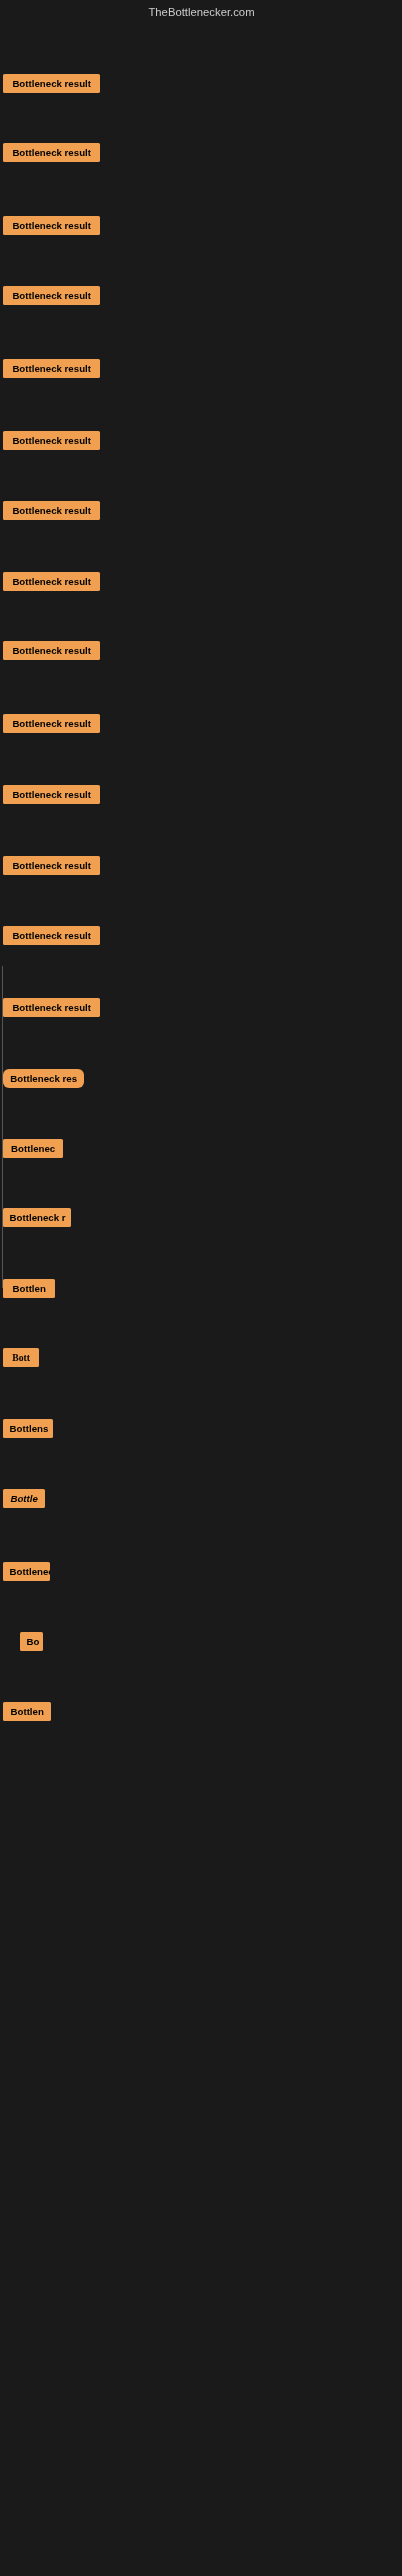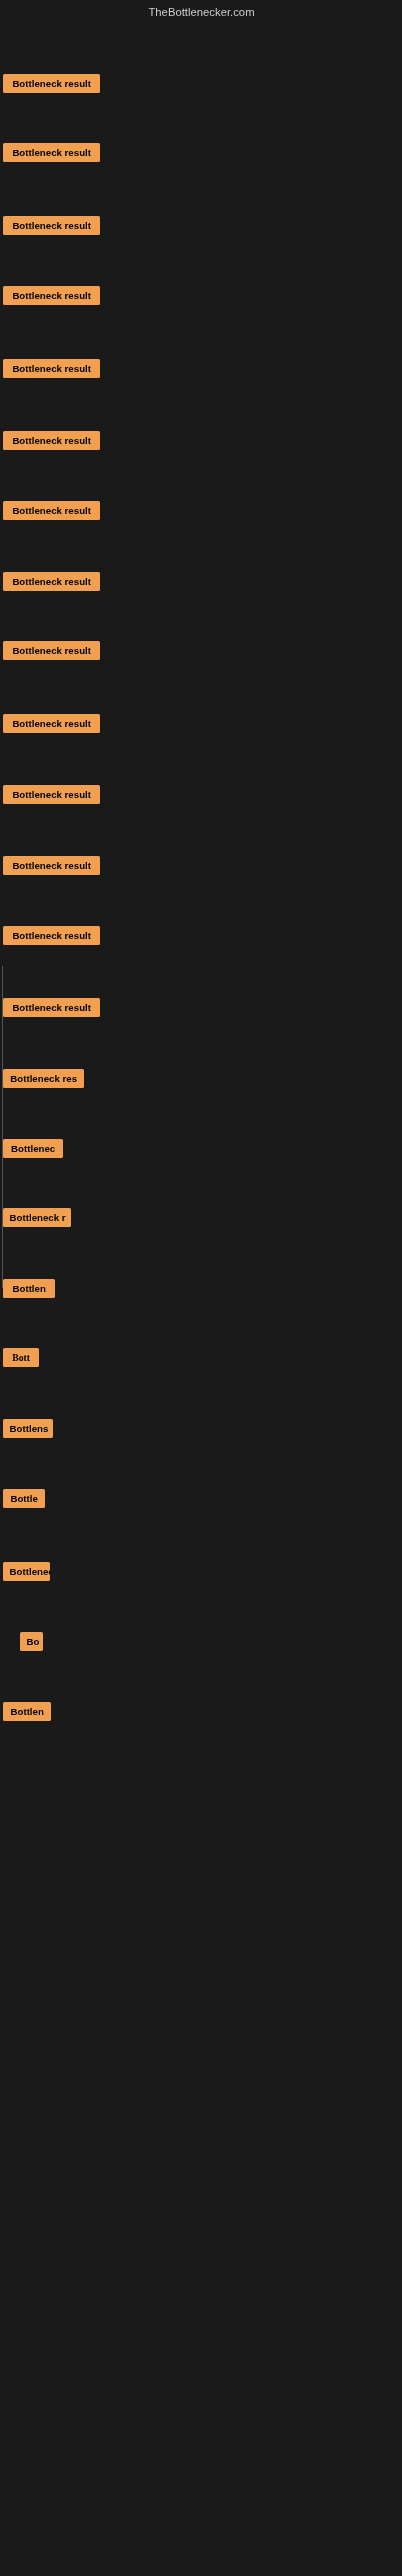--- a/index.html
+++ b/index.html
@@ -61,26 +61,26 @@
     <div style="position: absolute; top: 331px; left: 3.2px;"><button class="bottleneck-button" style="max-width: 97px; width: 97px;">Bottleneck result</button></div>
     <div style="position: absolute; top: 403px; left: 3.2px;"><button class="bottleneck-button" style="max-width: 97px; width: 97px;">Bottleneck result</button></div>
     <div style="position: absolute; top: 473px; left: 3.2px;"><button class="bottleneck-button" style="max-width: 97px; width: 97px;">Bottleneck result</button></div>
     <div style="position: absolute; top: 544px; left: 3.2px;"><button class="bottleneck-button" style="max-width: 97px; width: 97px;">Bottleneck result</button></div>
     <div style="position: absolute; top: 613px; left: 3.2px;"><button class="bottleneck-button" style="max-width: 97px; width: 97px;">Bottleneck result</button></div>
     <div style="position: absolute; top: 686px; left: 3.2px;"><button class="bottleneck-button" style="max-width: 97px; width: 97px;">Bottleneck result</button></div>
     <div style="position: absolute; top: 757px; left: 3.2px;"><button class="bottleneck-button" style="max-width: 97px; width: 97px;">Bottleneck result</button></div>
     <div style="position: absolute; top: 828px; left: 3.2px;"><button class="bottleneck-button" style="max-width: 97px; width: 97px;">Bottleneck result</button></div>
     <div style="position: absolute; top: 898px; left: 3.2px;"><button class="bottleneck-button" style="max-width: 97px; width: 97px;">Bottleneck result</button></div>
     <div style="position: absolute; top: 970px; left: 3.2px;"><button class="bottleneck-button" style="max-width: 97px; width: 97px;">Bottleneck result</button></div>
-    <div style="position: absolute; top: 1041px; left: 3.2px;"><button class="bottleneck-button" style="max-width: 81px; width: 81px;">Bottleneck res</button></div>
+    <div style="position: absolute; top: 1041px; left: 3.2px;"><button class="bottleneck-button" style="max-width: 81px; width: 81px; border-radius: 6px;">Bottleneck res</button></div>
     <div style="position: absolute; top: 1111px; left: 3.2px;"><button class="bottleneck-button" style="max-width: 60px; width: 60px; text-align: center;">Bottlenec</button></div>
     <div style="position: absolute; top: 1180px; left: 3.2px;"><button class="bottleneck-button" style="max-width: 68px; width: 76px;">Bottleneck r</button></div>
     <div style="position: absolute; top: 1251px; left: 3.2px;"><button class="bottleneck-button" style="max-width: 52px; width: 52px;">Bottlen</button></div>
     <div style="position: absolute; top: 1320px; left: 3.2px;"><button class="bottleneck-button" style="max-width: 36px; width: 36px; font-family: Liberation Serif, serif;">Bott</button></div>
     <div style="position: absolute; top: 1391px; left: 3.2px;"><button class="bottleneck-button" style="max-width: 50px; width: 59px;">Bottlens</button></div>
-    <div style="position: absolute; top: 1461px; left: 3.2px;"><button class="bottleneck-button" style="max-width: 42px; width: 62px;">Bottle</button></div>
+    <div style="position: absolute; top: 1461px; left: 3.2px;"><button class="bottleneck-button" style="max-width: 42px; width: 62px; font-style: italic;">Bottle</button></div>
     <div style="position: absolute; top: 1534px; left: 3.2px;"><button class="bottleneck-button" style="max-width: 63px; width: 47px;">Bottleneck</button></div>
     <div style="position: absolute; top: 1604px; left: 20px;"><button class="bottleneck-button" style="max-width: 22.5px; width: 22.5px;">Bo</button></div>
     <div style="position: absolute; top: 1674px; left: 3.2px;"><button class="bottleneck-button" style="max-width: 48px; width: 48px;">Bottlen</button></div>
   </div>
 
 <div class="vertical-line"></div>
 
 
 </body></html>

